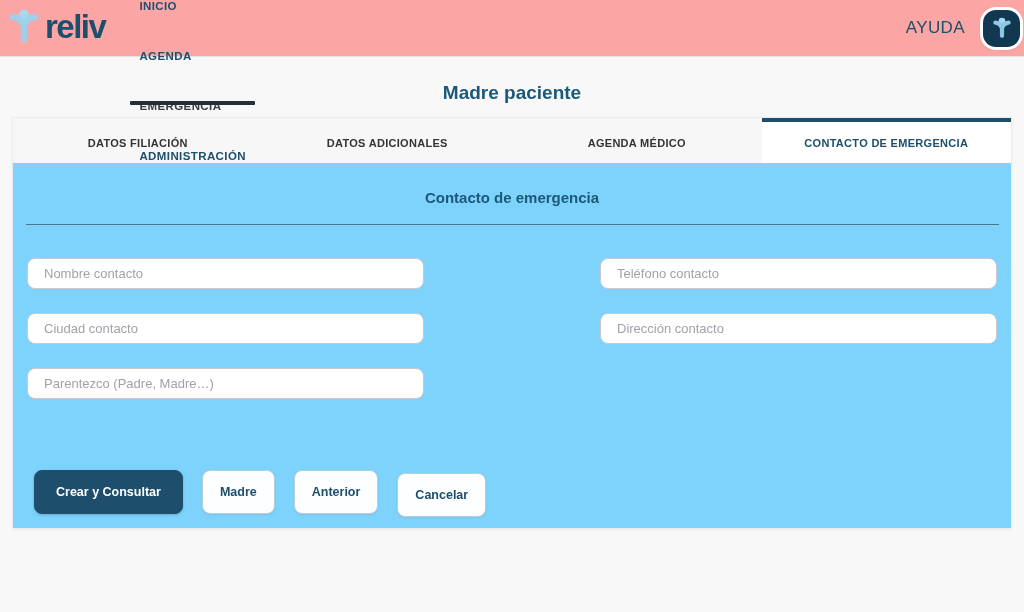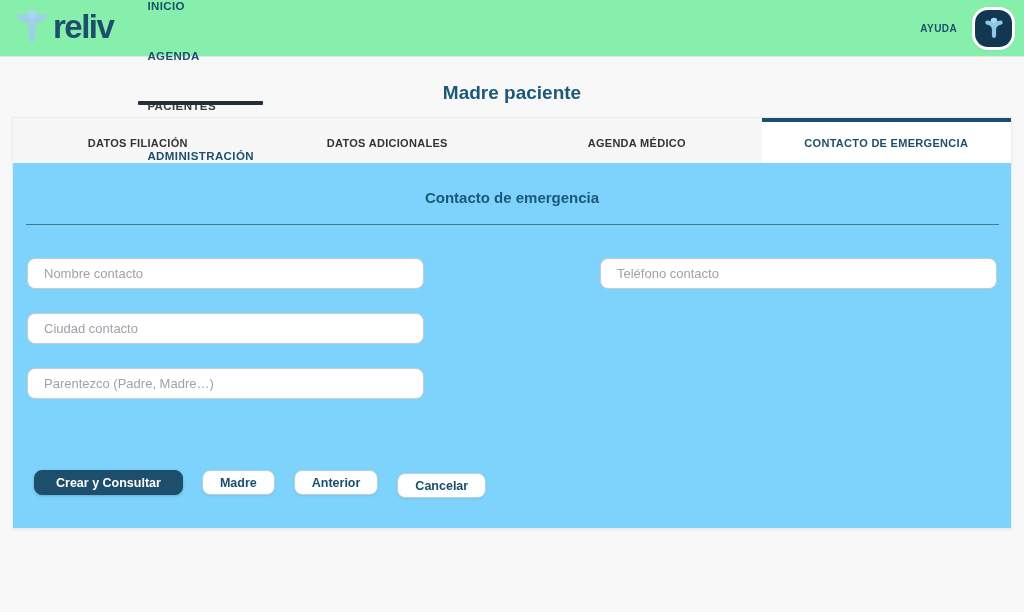--- a/index.html
+++ b/index.html
@@ -1,37 +1,37 @@
 <!DOCTYPE html>
 <html><head>
 <meta charset="utf-8">
 <style>
   * { box-sizing: border-box; margin: 0; padding: 0; }
   html, body { width: 1024px; height: 612px; overflow: hidden; }
   body { font-family: "Liberation Sans", sans-serif; background: #f8f8f8; }
 
   
   .navbar {
-    height: 57px; background: #86efac; border-bottom: 1px solid #e4e4e6;
-    display: flex; align-items: center; padding: 0 12px;
+    height: 57px; background: #fca5a5; border-bottom: 1px solid #e4e4e6;
+    display: flex; align-items: center; padding: 0 4px;
   }
   .logo { display: flex; align-items: center; gap: 1px; margin-right: 34px; cursor: pointer; }
   .logo-text { font-size: 33px; font-weight: bold; color: #1d4e6b; letter-spacing: -1.5px; line-height: 1; padding-bottom: 4px; }
   .nav-links { display: flex; gap: 38px; align-items: stretch; height: 57px; flex-direction: column; }
   .nav-item {
     font-size: 11.5px; font-weight: bold; letter-spacing: 0.4px; color: #1d4e6b;
     display: flex; align-items: center; position: relative; cursor: pointer;
   }
   .nav-item.active { color: #3d3d3d; }
   .nav-item.active::after {
     content: ""; position: absolute; left: -9px; right: -9px; bottom: 7px;
     height: 3.5px; background: #232f3a; border-radius: 1px;
   }
   .navbar-right { margin-left: auto; display: flex; align-items: center; gap: 18px; }
-  .help-link { font-size: 10px; font-weight: bold; letter-spacing: 0.4px; color: #1d4e6b; cursor: pointer; text-align: right; }
+  .help-link { font-size: 17px; font-weight: normal; letter-spacing: 0.4px; color: #1d4e6b; cursor: pointer; text-align: right; }
   .avatar {
     width: 37px; height: 37px; border-radius: 13px; background: #123750;
     display: flex; align-items: center; justify-content: center; cursor: pointer;
     box-shadow: 0 0 0 3px #ffffff, 0 1px 5px rgba(0,0,0,0.18);
   }
 
   
   .page-title {
     text-align: center; padding-top: 25px; font-size: 19px; font-weight: bold; color: #1b587a;
   }
@@ -61,21 +61,21 @@
   .form-col input {
     height: 31px; width: 100%; border: 1px solid #c9c9cf; border-radius: 8px;
     padding: 0 16px; font-size: 13px; color: #444444; background: #ffffff; outline: none;
     font-family: "Liberation Sans", sans-serif;
   }
   .form-col input::placeholder { color: #a1a1aa; }
 
   
   .buttons { display: flex; align-items: flex-start; gap: 19px; padding-left: 21px; margin-top: 71px; }
   .btn {
-    height: 25px; border-radius: 8px; font-size: 12.5px; font-weight: bold;
+    height: 44px; border-radius: 8px; font-size: 12.5px; font-weight: bold;
     font-family: "Liberation Sans", sans-serif; cursor: pointer;
   }
   .btn-primary {
     background: #1d4e6b; color: #ffffff; border: 1px solid #1d4e6b; padding: 0 21px;
     box-shadow: 0 1px 3px rgba(0,0,0,0.2);
   }
   .btn-outline {
     background: #fdfeff; color: #1d4e6b; border: 1px solid #b5cddc; padding: 0 17px;
     box-shadow: 0 1px 2px rgba(120,150,170,0.25);
   }
@@ -91,21 +91,21 @@
         <circle cx="20" cy="8.5" r="5" fill="#aad7ee"></circle>
         <path d="M20 33 V20 M20 21 C18.5 14.5 14.5 11.5 9 11 M20 21 C21.5 14.5 25.5 11.5 31 11" fill="none" stroke="#9fcfe9" stroke-width="6.5" stroke-linecap="round"></path>
       </svg>
     </span>
     <span class="logo-text">reliv</span>
   </div>
 
   <div class="nav-links">
     <div class="nav-item">INICIO</div>
     <div class="nav-item">AGENDA</div>
-    <div class="nav-item active">PACIENTES</div>
+    <div class="nav-item active">EMERGENCIA</div>
     <div class="nav-item">ADMINISTRACIÓN</div>
   </div>
 
   <div class="navbar-right">
     <span class="help-link">AYUDA</span>
     <div class="avatar">
       <span>
         <svg width="24" height="24" viewBox="0 0 40 40" style="display:block">
           <circle cx="20" cy="8.5" r="5.5" fill="#a8d6ef"></circle>
           <path d="M20 33 V20 M20 21 C18.5 14.5 14.5 11.5 9 11 M20 21 C21.5 14.5 25.5 11.5 31 11" fill="none" stroke="#8fc7e6" stroke-width="7" stroke-linecap="round"></path>
@@ -130,20 +130,21 @@
   <hr class="section-hr">
 
   <div class="form-area">
     <div class="form-col">
       <input type="text" placeholder="Nombre contacto" style="">
       <input type="text" placeholder="Ciudad contacto" style="">
       <input type="text" placeholder="Parentezco (Padre, Madre…)" style="">
     </div>
     <div class="form-col">
       <input type="text" placeholder="Teléfono contacto" style="">
+      <input type="text" placeholder="Dirección contacto" style="">
     </div>
   </div>
 
   <div class="buttons">
     <button class="btn btn-primary">Crear y Consultar</button>
     <button class="btn btn-outline">Madre</button>
     <button class="btn btn-outline">Anterior</button>
     <button class="btn btn-outline btn-cancel">Cancelar</button>
   </div>
 </div>

